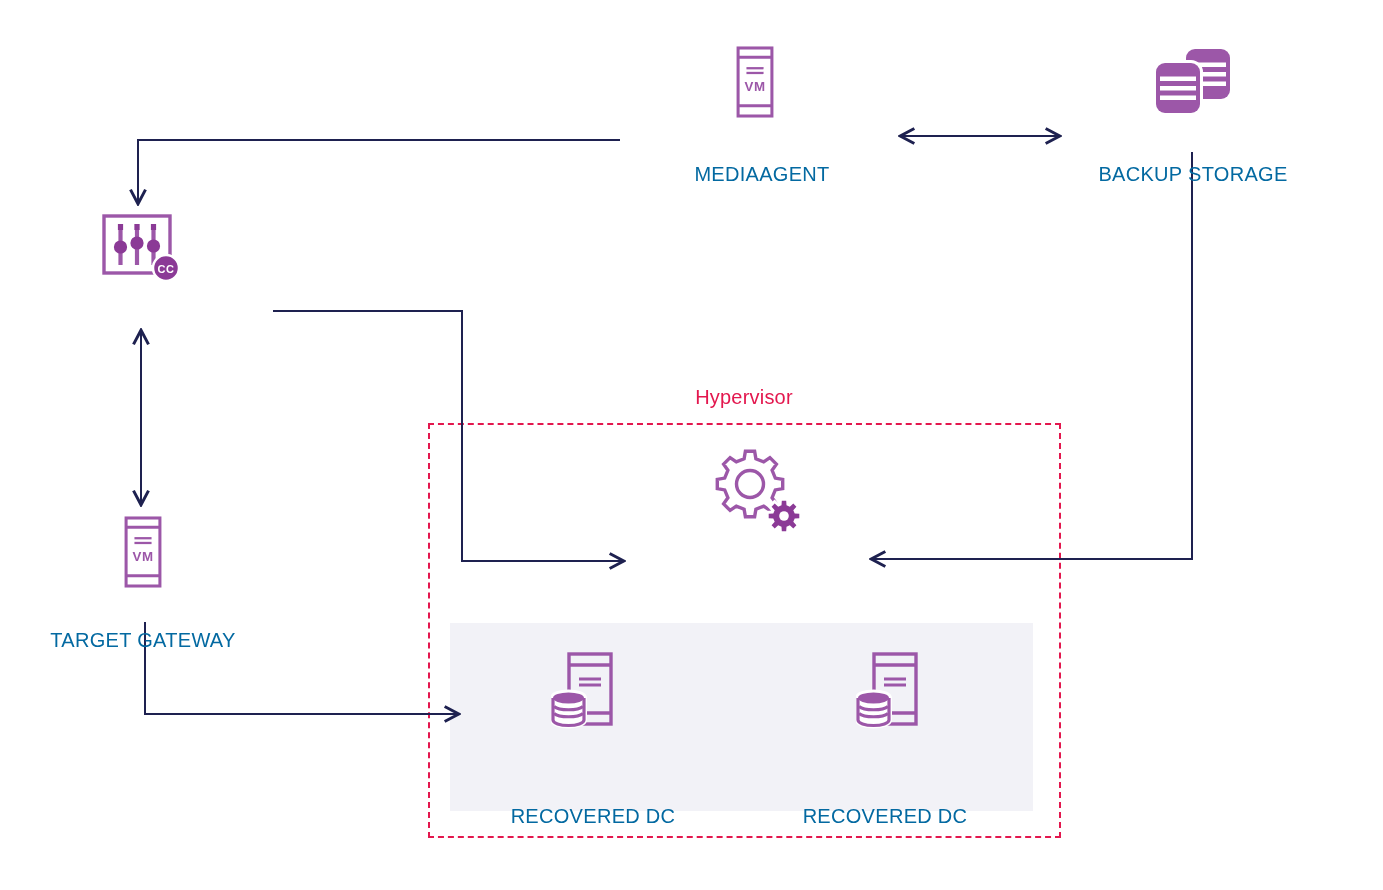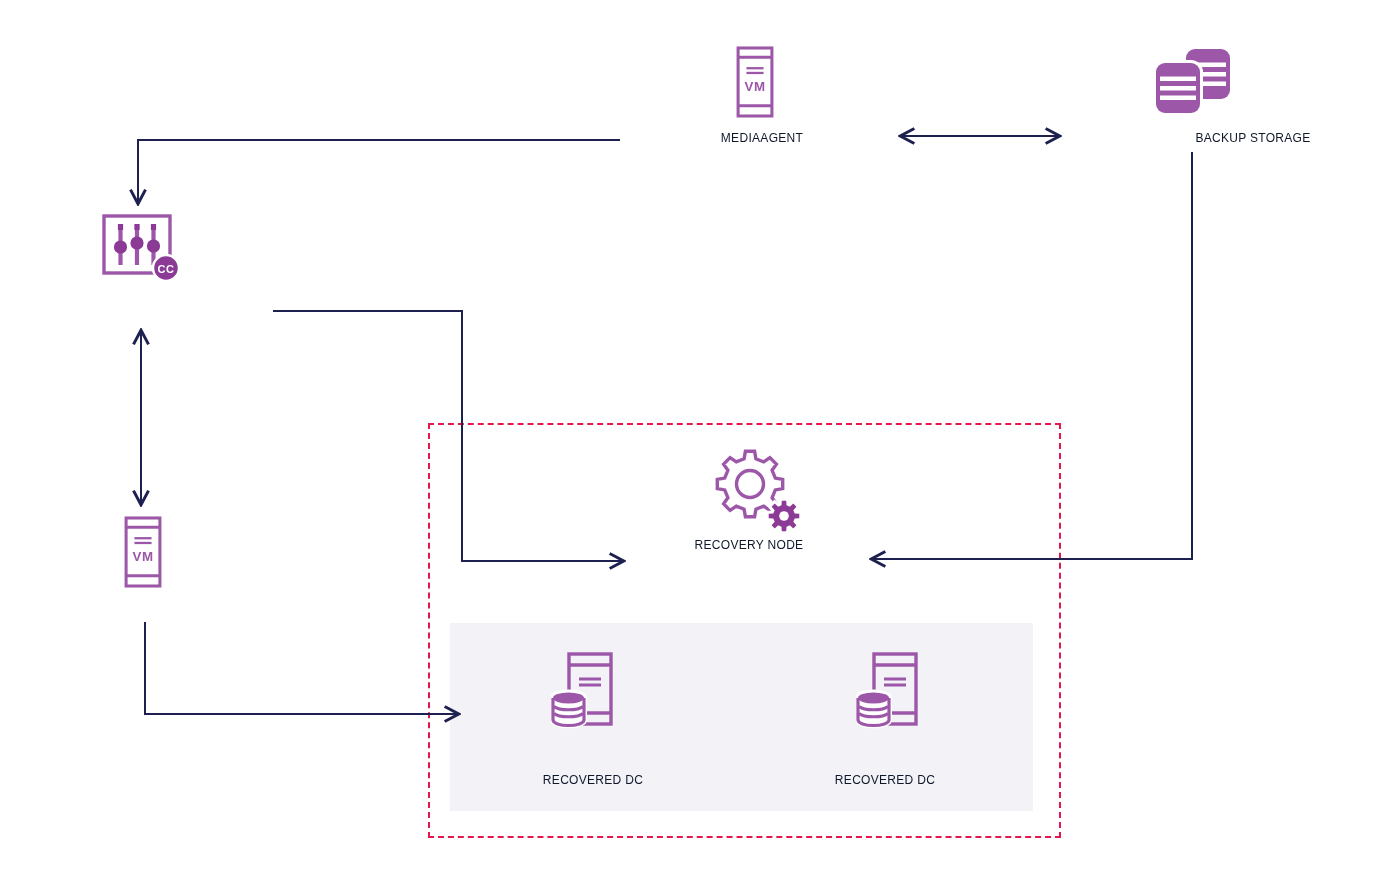--- a/index.html
+++ b/index.html
@@ -3,21 +3,21 @@
 <meta charset="utf-8">
 <style>
   html,body{margin:0;padding:0;background:#ffffff;}
   #canvas{
     position:relative;width:1383px;height:890px;background:#ffffff;overflow:hidden;
     font-family:"Liberation Sans","DejaVu Sans",sans-serif;
   }
   .abs{position:absolute;}
   .node-label{
     position:absolute;width:250px;text-align:center;
-    font-size:12px;letter-spacing:.3px;color:#0f172a;line-height:24px;white-space:nowrap;
+    font-size:20px;letter-spacing:.3px;color:#0369a1;line-height:24px;white-space:nowrap;margin-top:36px;
   }
   #connectors{position:absolute;left:0;top:0;width:1383px;height:890px;pointer-events:none;}
   #hypervisor-box{
     position:absolute;left:428px;top:423px;width:629px;height:411px;
     border:2.5px dashed #e3174e;
   }
   #hypervisor-label{
     position:absolute;left:428px;top:386px;width:632px;text-align:center;
     font-size:20px;color:#e3174e;letter-spacing:.2px;
   }
@@ -25,20 +25,21 @@
     position:absolute;left:450px;top:623px;width:583px;height:188px;background:#f2f2f7;
   }
   .recovery-lines{line-height:35px;}
   svg text{font-family:"Liberation Sans","DejaVu Sans",sans-serif;}
 </style>
 </head>
 <body>
 
 <div id="canvas">
 
+  <div id="hypervisor-label">Hypervisor</div>
   <div id="hypervisor-box"></div>
   <div id="recovered-panel"></div>
 
   <svg id="connectors" viewBox="0 0 1383 890">
     <defs>
       <marker id="arr" viewBox="0 0 12 12" markerWidth="10" markerHeight="10" refX="10" refY="6" orient="auto-start-reverse">
         <path d="M2 1.5 L10.5 6 L2 10.5" fill="none" stroke="#1e2150" stroke-width="1.8"></path>
       </marker>
     </defs>
     <g fill="none" stroke="#1e2150" stroke-width="2">
@@ -77,21 +78,21 @@
     <g transform="translate(2,16)">
       <rect x="0" y="0" width="44" height="50" rx="9" fill="none" stroke="#ffffff" stroke-width="6"></rect>
       <rect x="0" y="0" width="44" height="50" rx="9" fill="#9c57a8"></rect>
       <g fill="#ffffff">
         <rect x="4" y="13.5" width="36" height="4.5"></rect>
         <rect x="4" y="23" width="36" height="4.5"></rect>
         <rect x="4" y="32.5" width="36" height="4.5"></rect>
       </g>
     </g>
   </svg>
-  <div class="node-label" style="left:1128px;top:126px">BACKUP STORAGE</div>
+  <div class="node-label" style="left:1068px;top:126px">BACKUP STORAGE</div>
 
   <svg class="abs" style="left:102px;top:214px" width="82" height="74" viewBox="0 0 82 74">
     <rect x="2" y="2" width="66" height="57" fill="#ffffff" stroke="#9c57a8" stroke-width="3.4"></rect>
     <g stroke="#9c57a8" stroke-width="4.2">
       <line x1="18.5" y1="10" x2="18.5" y2="51"></line>
       <line x1="35" y1="10" x2="35" y2="51"></line>
       <line x1="51.5" y1="10" x2="51.5" y2="51"></line>
     </g>
     <g fill="#8b3a96">
       <rect x="15.9" y="10" width="5.2" height="6"></rect>
@@ -110,34 +111,34 @@
       <rect x="2.2" y="2.2" width="35.6" height="71.6"></rect>
       <line x1="2.2" y1="12" x2="37.8" y2="12"></line>
       <line x1="2.2" y1="63" x2="37.8" y2="63"></line>
     </g>
     <g stroke="#9c57a8" stroke-width="2.4">
       <line x1="11" y1="23.5" x2="29" y2="23.5"></line>
       <line x1="11" y1="28.5" x2="29" y2="28.5"></line>
     </g>
     <text x="20" y="47" text-anchor="middle" font-size="14" font-weight="bold" letter-spacing="0.5" fill="#9c57a8">VM</text>
   </svg>
+  <div class="node-label" style="left:18px;top:592px">TARGET GATEWAY</div>
 
   <svg class="abs" style="left:710px;top:448px" width="92" height="88" viewBox="0 0 92 88">
     <g transform="translate(40,36)">
       <polygon points="25.3,-5.9 32.7,-4.6 32.7,4.6 25.3,5.9 22.1,13.7 26.4,19.9 19.9,26.4 13.7,22.1 5.9,25.3 4.6,32.7 -4.6,32.7 -5.9,25.3 -13.7,22.1 -19.9,26.4 -26.4,19.9 -22.1,13.7 -25.3,5.9 -32.7,4.6 -32.7,-4.6 -25.3,-5.9 -22.1,-13.7 -26.4,-19.9 -19.9,-26.4 -13.7,-22.1 -5.9,-25.3 -4.6,-32.7 4.6,-32.7 5.9,-25.3 13.7,-22.1 19.9,-26.4 26.4,-19.9 22.1,-13.7" fill="#ffffff" stroke="#9c57a8" stroke-width="3.4"></polygon>
       <circle r="13.5" fill="none" stroke="#9c57a8" stroke-width="3.4"></circle>
     </g>
     <g transform="translate(74,68)">
       <polygon points="10.7,-2.5 15.3,-2.2 15.3,2.2 10.7,2.5 9.3,5.8 12.4,9.3 9.3,12.4 5.8,9.3 2.5,10.7 2.2,15.3 -2.2,15.3 -2.5,10.7 -5.8,9.3 -9.3,12.4 -12.4,9.3 -9.3,5.8 -10.7,2.5 -15.3,2.2 -15.3,-2.2 -10.7,-2.5 -9.3,-5.8 -12.4,-9.3 -9.3,-12.4 -5.8,-9.3 -2.5,-10.7 -2.2,-15.3 2.2,-15.3 2.5,-10.7 5.8,-9.3 9.3,-12.4 12.4,-9.3 9.3,-5.8" fill="#ffffff" stroke="#ffffff" stroke-width="6"></polygon>
       <polygon points="10.7,-2.5 15.3,-2.2 15.3,2.2 10.7,2.5 9.3,5.8 12.4,9.3 9.3,12.4 5.8,9.3 2.5,10.7 2.2,15.3 -2.2,15.3 -2.5,10.7 -5.8,9.3 -9.3,12.4 -12.4,9.3 -9.3,5.8 -10.7,2.5 -15.3,2.2 -15.3,-2.2 -10.7,-2.5 -9.3,-5.8 -12.4,-9.3 -9.3,-12.4 -5.8,-9.3 -2.5,-10.7 -2.2,-15.3 2.2,-15.3 2.5,-10.7 5.8,-9.3 9.3,-12.4 12.4,-9.3 9.3,-5.8" fill="#8b3a96"></polygon>
       <circle r="4.8" fill="#ffffff"></circle>
     </g>
   </svg>
   <div class="node-label recovery-lines" style="left:624px;top:528px">
-    <div>RECOVERY NODE</div>
   </div>
 
   <svg class="abs" style="left:551px;top:652px" width="64" height="84" viewBox="0 0 64 84">
     <g fill="none" stroke="#9c57a8" stroke-width="3.4">
       <rect x="18" y="2" width="42" height="70"></rect>
       <line x1="18" y1="13" x2="60" y2="13"></line>
       <line x1="18" y1="61" x2="60" y2="61"></line>
     </g>
     <g stroke="#9c57a8" stroke-width="3">
       <line x1="28" y1="27" x2="50" y2="27"></line>

